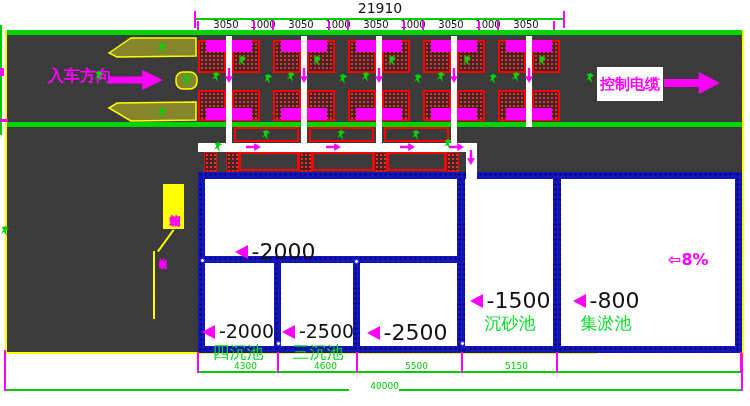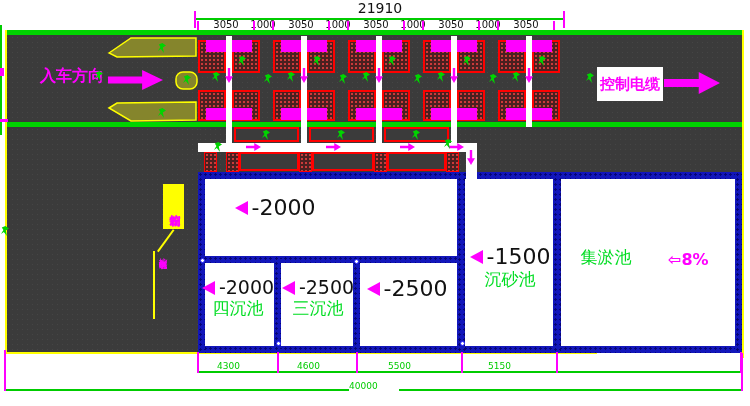--- a/index.html
+++ b/index.html
@@ -10,21 +10,21 @@
   
   .ground{background-color:#3b3b3b;background-image:radial-gradient(#454545 0.8px,transparent 1px);background-size:5px 5px;}
   .groad-edge{background:#00d400;}
   .yline{background:#ffff00;}
   .gline{background:#00cc00;}
   .mtick{background:#ff00ff;}
 
   
   .dimtext{color:#111;font-size:14px;text-align:center;}
   .dimseg{color:#111;font-size:10px;width:30px;text-align:center;}
-  .dimgreen{color:#00cc00;font-size:9px;text-align:left;}
+  .dimgreen{color:#00cc00;font-size:9px;text-align:right;}
 
   
   .wash-group{position:absolute;top:36px;width:62px;height:116px;}
   .blk{position:absolute;background-color:#4a2020;background-image:radial-gradient(#cc3a3a 1px,transparent 1.4px);background-size:4px 4px;border:2px solid #ff0000;box-sizing:border-box;}
   .blk.t{top:4px;height:33px;}
   .blk.b{top:54px;height:31px;}
   .blk.l{left:0;width:28px;}
   .blk.r{left:34px;width:28px;}
   .pad{position:absolute;width:20px;height:12px;background:#ff00ff;}
   .pad.tl{left:8px;top:4px;} .pad.tr{left:34px;top:4px;}
@@ -32,21 +32,21 @@
   .chan{position:absolute;left:28px;top:0;width:6px;height:116px;background:#ffffff;}
   .chan.short{height:91px;}
 
   
   .hcol{position:absolute;background-color:#4a2020;background-image:radial-gradient(#cc3a3a 1px,transparent 1.4px);background-size:4px 4px;border:1px solid #ff0000;box-sizing:border-box;width:13px;height:20px;top:152px;}
   .rbox{position:absolute;background:#3b3b3b;border:2px solid #ff0000;box-sizing:border-box;}
 
   
   .wall{background-color:#1216bb;background-image:radial-gradient(#060675 1px,transparent 1.2px);background-size:5px 5px;}
   .pipe{position:absolute;width:5px;height:5px;border:1px solid #2222ff;background:#fff;border-radius:50%;box-sizing:border-box;}
-  .pool-label{position:absolute;text-align:center;}
+  .pool-label{position:absolute;text-align:center;margin-top:44px;}
   .lvl{display:flex;align-items:center;justify-content:center;gap:4px;}
   .lvl-tri{width:0;height:0;border-right:13px solid #ff00ff;border-top:7px solid transparent;border-bottom:7px solid transparent;}
   .lvl-num{color:#111;font-size:22px;line-height:1;}
   .pool-name{color:#00dd22;font-size:17px;margin-top:2px;line-height:1.1;}
 
   
   .blockarrow{background:#ff00ff;clip-path:polygon(0 32%,62% 32%,62% 0,100% 50%,62% 100%,62% 68%,0 68%);}
   .arr-down{position:absolute;width:8px;height:15px;background:#ff00ff;clip-path:polygon(35% 0,65% 0,65% 55%,100% 55%,50% 100%,0 55%,35% 55%);}
   .arr-right{position:absolute;width:15px;height:8px;background:#ff00ff;clip-path:polygon(0 35%,55% 35%,55% 0,100% 50%,55% 100%,55% 65%,0 65%);}
   .gmark{position:absolute;width:8px;height:10px;background:#00d400;clip-path:polygon(10% 15%,55% 0,100% 25%,60% 45%,75% 100%,35% 60%,0 80%,30% 40%);}
@@ -93,21 +93,21 @@
   <div class="abs ground" style="left:5px;top:127px;width:193px;height:226px"></div>
   <div class="abs ground" style="left:198px;top:127px;width:546px;height:45px"></div>
   <div class="abs yline" style="left:5px;top:30px;width:2px;height:323px"></div>
   <div class="abs yline" style="left:5px;top:352px;width:592px;height:2px"></div>
   <div class="abs yline" style="left:742px;top:30px;width:2px;height:328px"></div>
   <div class="abs gline" style="left:0;top:25px;width:2px;height:110px"></div>
   <div class="abs mtick" style="left:0;top:68px;width:4px;height:8px"></div>
   <div class="abs mtick" style="left:0;top:119px;width:8px;height:3px"></div>
   <span class="gmark" style="left:1px;top:226px"></span>
 
-  <div class="abs cn-magenta" style="left:40px;top:66px;width:100px;font-size:16px">入车方向</div>
+  <div class="abs cn-magenta" style="left:48px;top:66px;width:100px;font-size:16px">入车方向</div>
   <div class="abs blockarrow" style="left:108px;top:70px;width:55px;height:20px"></div>
   <span class="gmark" style="left:95px;top:71px"></span>
   <svg class="abs" style="left:105px;top:36px" width="95" height="90">
     <polygon points="4,17 26,2 91,2 91,20 12,21" fill="#85852c" stroke="#ffff00" stroke-width="1.5"></polygon>
     <polygon points="4,72 12,67 91,66 91,84 26,85" fill="#85852c" stroke="#ffff00" stroke-width="1.5"></polygon>
     <rect x="71" y="36" width="21" height="17" rx="7" fill="#85852c" stroke="#ffff00" stroke-width="1.5"></rect>
   </svg>
   <span class="gmark" style="left:158px;top:43px"></span>
   <span class="gmark" style="left:158px;top:108px"></span>
   <span class="gmark" style="left:183px;top:75px"></span>
@@ -258,20 +258,24 @@
       </div>
   </div>
   <div class="pool-label" style="left:467px;top:246px;width:86px">
     <div class="lvl">
         <span class="lvl-tri"></span>
       <span class="lvl-num">-1500</span>
       </div>
     <div class="pool-name">沉砂池</div>
   </div>
   <div class="pool-label" style="left:566px;top:246px;width:80px">
+    <div class="lvl">
+        <span class="lvl-tri"></span>
+      <span class="lvl-num">-800</span>
+      </div>
     <div class="pool-name">集淤池</div>
   </div>
   <div class="abs slope" style="left:668px;top:250px">
     <span>⇦</span><span>8%</span>
   </div>
 
   <div class="abs ctrl-box" style="left:163px;top:184px;width:21px;height:45px">
     <span class="vtext cn-magenta" style="font-size:11px">控制箱</span>
   </div>
   <div class="leader" style="left:157px;top:251px;width:27px;transform:rotate(-54deg)"></div>

